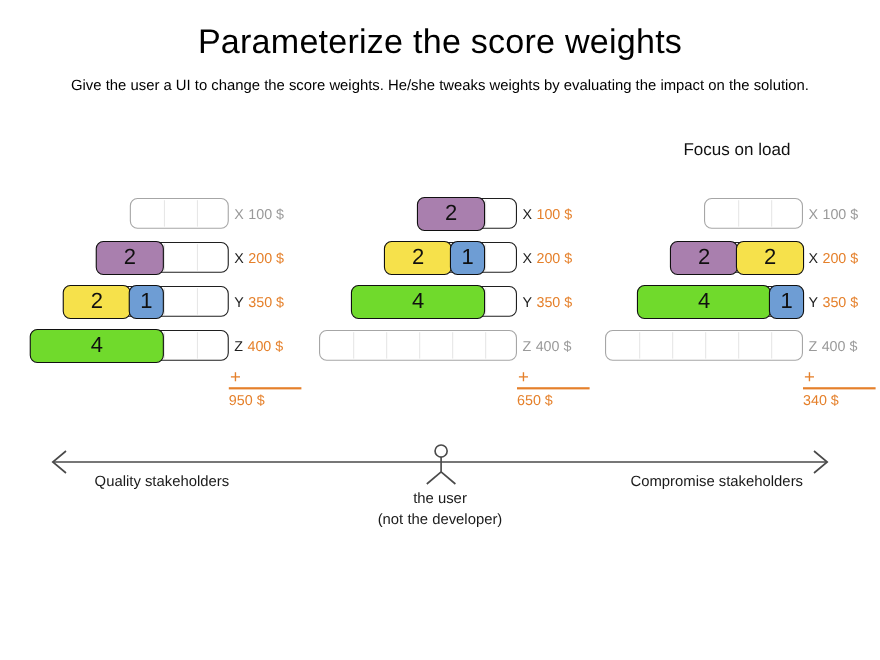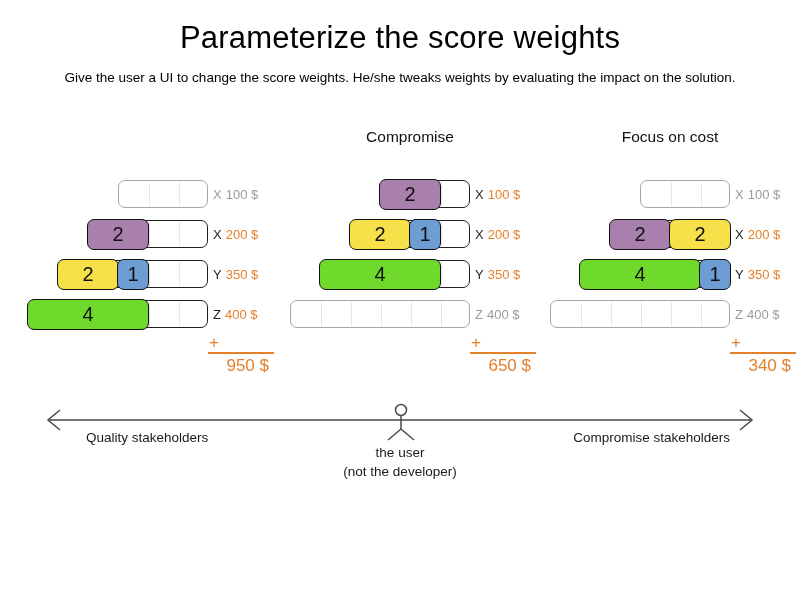--- a/index.html
+++ b/index.html
@@ -21,21 +21,21 @@
                  display:flex;align-items:center;justify-content:center;font-size:20px;color:#101010;z-index:2}
 
   .row-label{position:absolute;left:185px;top:0;height:28px;display:flex;align-items:center;font-size:13px;white-space:nowrap}
   .row-label .comp{margin-right:4px}
   .row-label.active .comp{color:#1f1f1f}
   .row-label.active .cost{color:var(--orange)}
   .row-label.inactive .comp,.row-label.inactive .cost{color:var(--gray)}
 
   .sum-plus{position:absolute;left:181px;top:208px;font-size:17px;color:var(--orange)}
   .sum-line{position:absolute;left:180px;top:227px;width:66px;border-top:2px solid var(--orange)}
-  .sum-total{position:absolute;left:180px;top:231px;width:66px;text-align:right;padding-right:5px;font-size:17px;color:var(--orange)}
+  .sum-total{position:absolute;left:180px;top:231px;width:66px;text-align:left;padding-right:5px;font-size:13px;color:var(--orange)}
 
   .axis-svg{position:absolute;left:40px;top:398px}
   .axis-label{position:absolute;font-size:13.5px;color:#1a1a1a}
   #label-quality{left:86px;top:430px}
   #label-financial{left:530px;top:430px;width:200px;text-align:right}
   #label-user-1{left:300px;top:445px;width:200px;text-align:center}
   #label-user-2{left:300px;top:464px;width:200px;text-align:center}
 </style>
 </head>
 <body>
@@ -93,21 +93,20 @@
         <div class="row-label active">
           <span class="comp">Z</span>
           <span class="cost">400 $</span>
         </div>
       </div>
       <div class="sum-plus">+</div>
       <div class="sum-line"></div>
       <div class="sum-total">950 $</div>
     </div>
     <div class="scenario" style="left: 290px;">
-      <div class="scenario-title">Compromise</div>
       <div class="comp-row" style="top: 55px;">
         <div class="cap-box active" style="left: 90px; width: 90px;">
           <div class="cell-divider" style="left: 30px;"></div>
           <div class="cell-divider" style="left: 60px;"></div>
           <div class="process-block" style="left: -2px; width: 62px; background: rgb(169, 127, 174);">2</div>
         </div>
         <div class="row-label active">
           <span class="comp">X</span>
           <span class="cost">100 $</span>
         </div>
@@ -149,21 +148,21 @@
         <div class="row-label inactive">
           <span class="comp">Z</span>
           <span class="cost">400 $</span>
         </div>
       </div>
       <div class="sum-plus">+</div>
       <div class="sum-line"></div>
       <div class="sum-total">650 $</div>
     </div>
     <div class="scenario" style="left: 550px;">
-      <div class="scenario-title">Focus on cost</div>
+      <div class="scenario-title">Focus on load</div>
       <div class="comp-row" style="top: 55px;">
         <div class="cap-box inactive" style="left: 90px; width: 90px;">
           <div class="cell-divider" style="left: 30px;"></div>
           <div class="cell-divider" style="left: 60px;"></div>
         </div>
         <div class="row-label inactive">
           <span class="comp">X</span>
           <span class="cost">100 $</span>
         </div>
       </div>

